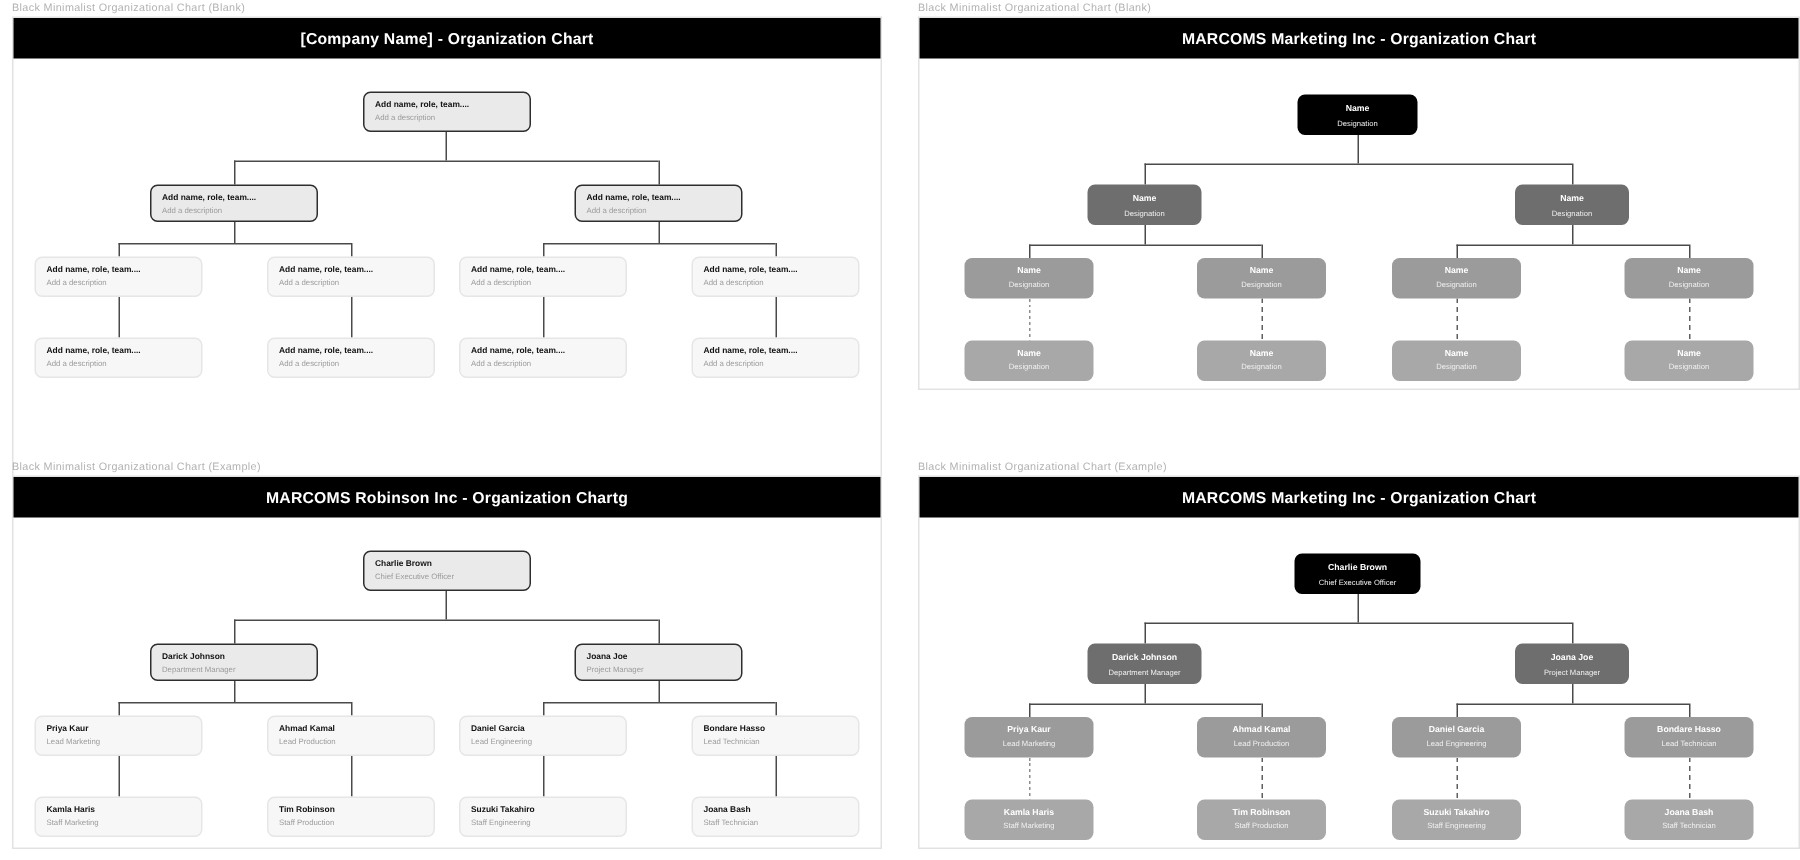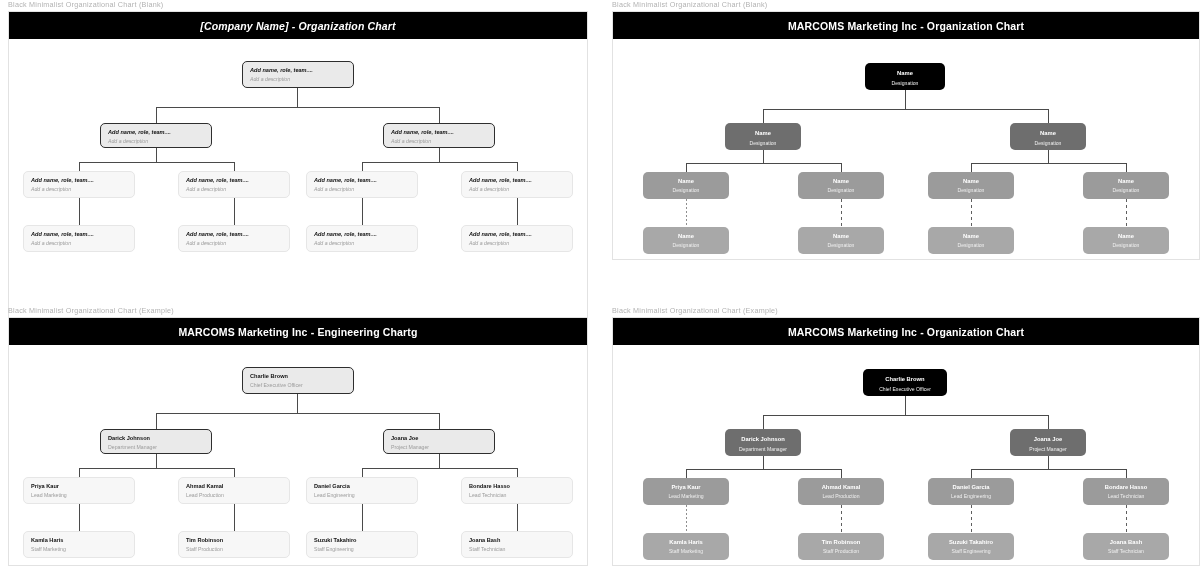--- a/index.html
+++ b/index.html
@@ -71,21 +71,21 @@
     background:repeating-linear-gradient(to bottom,#5f5f5f 0 3px,transparent 3px 6px);
   }
 </style>
 </head>
 <body>
 
 <div class="sheet">
 
   <div class="panel" style="left:8px;top:0;width:580px;height:260px;">
     <div class="panel-caption">Black Minimalist Organizational Chart (Blank)</div>
-    <div class="card" style="width:580px;height:320px;font-style:italic;">
+    <div class="card" style="width:580px;height:320px;">
       <div class="titlebar">
         <span>[Company Name] - Organization Chart</span>
       </div>
       <div class="canvas">
 
         <div class="ln v" style="left:288px;top:49px;height:19px;"></div>
         <div class="ln h" style="left:147px;top:68px;width:283px;"></div>
         <div class="ln v" style="left:147px;top:68px;height:16px;"></div>
         <div class="ln v" style="left:430px;top:68px;height:16px;"></div>
 
@@ -235,21 +235,21 @@
         </div>
 
       </div>
     </div>
   </div>
 
   <div class="panel" style="left:8px;top:306px;width:580px;height:260px;">
     <div class="panel-caption">Black Minimalist Organizational Chart (Example)</div>
     <div class="card" style="width:580px;height:249px;">
       <div class="titlebar">
-        <span>MARCOMS Marketing Inc - Engineering Chartg</span>
+        <span>MARCOMS Robinson Inc - Organization Chartg</span>
       </div>
       <div class="canvas">
 
         <div class="ln v" style="left:288px;top:49px;height:19px;"></div>
         <div class="ln h" style="left:147px;top:68px;width:283px;"></div>
         <div class="ln v" style="left:147px;top:68px;height:16px;"></div>
         <div class="ln v" style="left:430px;top:68px;height:16px;"></div>
 
         <div class="ln v" style="left:147px;top:109px;height:14px;"></div>
         <div class="ln h" style="left:70px;top:123px;width:155px;"></div>

